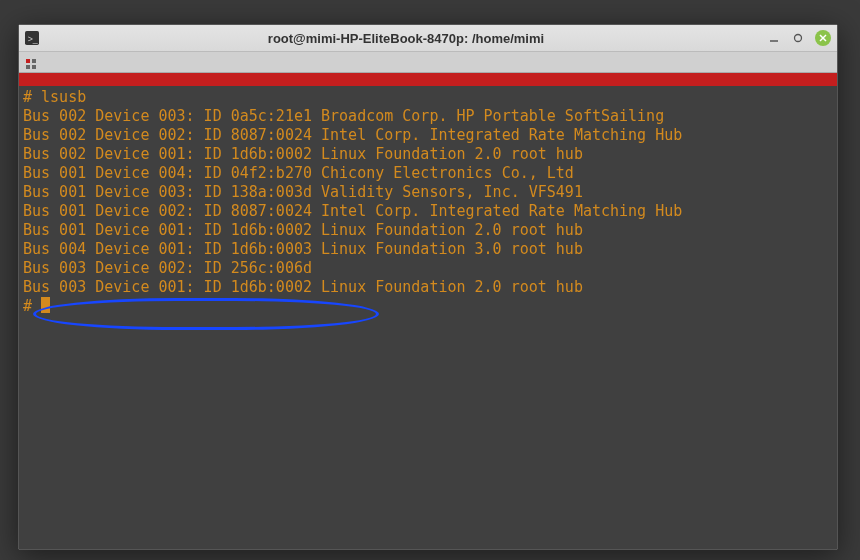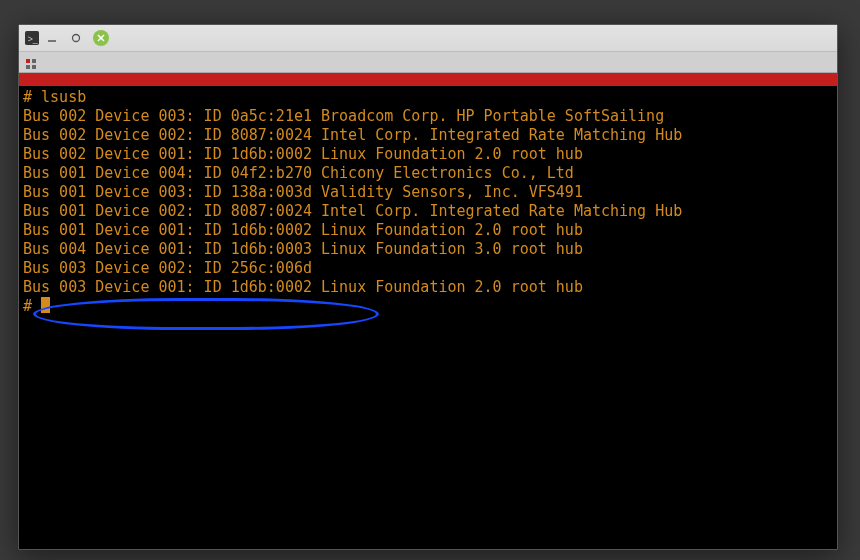--- a/index.html
+++ b/index.html
@@ -76,21 +76,21 @@
     border-bottom: 1px solid #aaa;
     display: flex;
     align-items: center;
     padding-left: 6px;
   }
   .tool-icon {
     width: 12px; height: 12px;
   }
   .terminal {
     flex: 1;
-    background: #000000;
+    background: #404040;
     position: relative;
     border-top: 3px solid #c41e1e;
     padding-left: 8px;
   }
   .red-strip {
     position: absolute;
     left: 0; right: 0; top: -3px;
     height: 13px;
     background: #c41e1e;
   }
@@ -130,20 +130,21 @@
 <div class="desktop">
   <div class="window">
 
     <div class="titlebar">
       <span class="app-icon">
         <svg viewBox="0 0 16 16" width="14" height="14">
           <rect x="0" y="0" width="16" height="16" fill="#333" rx="2"></rect>
           <text x="3" y="12" font-size="10" fill="#ccc">&gt;_</text>
         </svg>
       </span>
+      <div class="title">root@mimi-HP-EliteBook-8470p: /home/mimi</div>
       <div class="win-controls">
         <div class="win-btn">
           <svg width="10" height="10" viewBox="0 0 10 10">
               <line x1="1" y1="8" x2="9" y2="8" stroke="#555" stroke-width="1.5"></line>
             </svg>
         </div>
         <div class="win-btn">
           <svg width="10" height="10" viewBox="0 0 10 10">
             <circle cx="5" cy="5" r="3.5" fill="none" stroke="#555" stroke-width="1.3"></circle>
           </svg>

